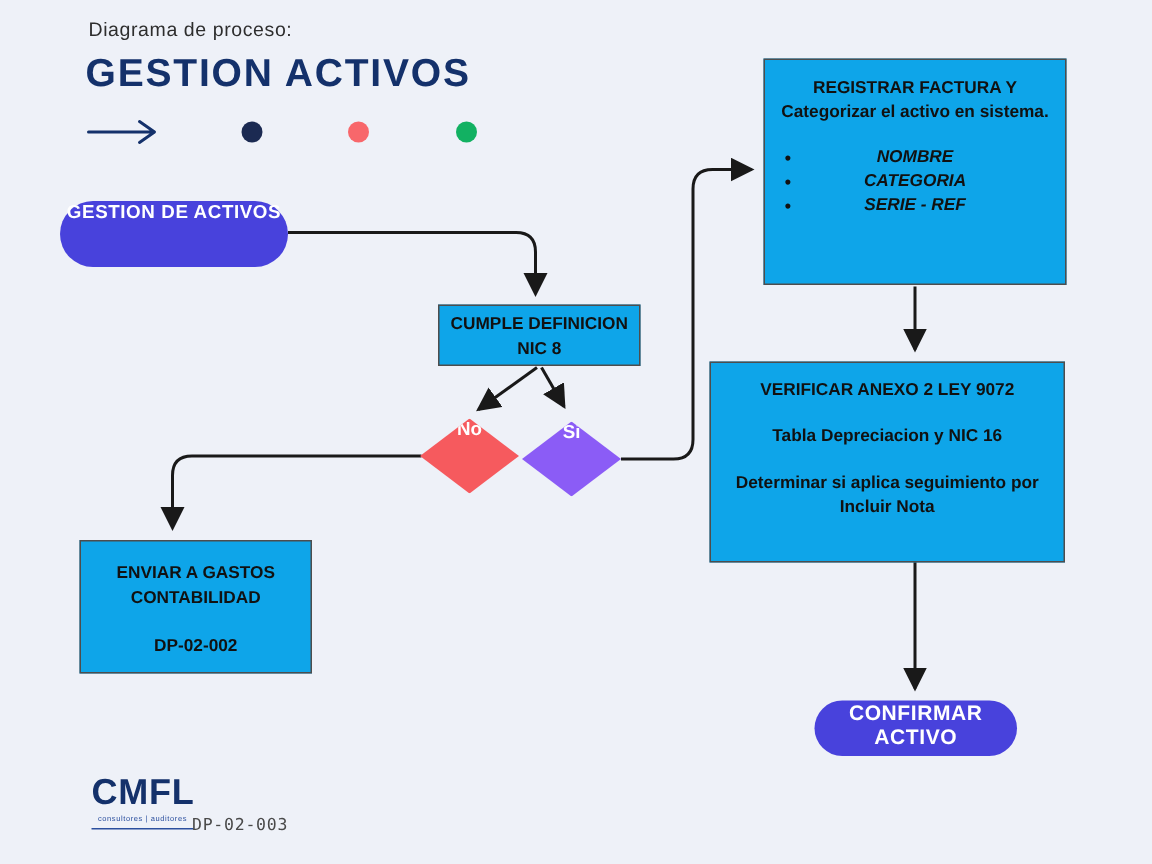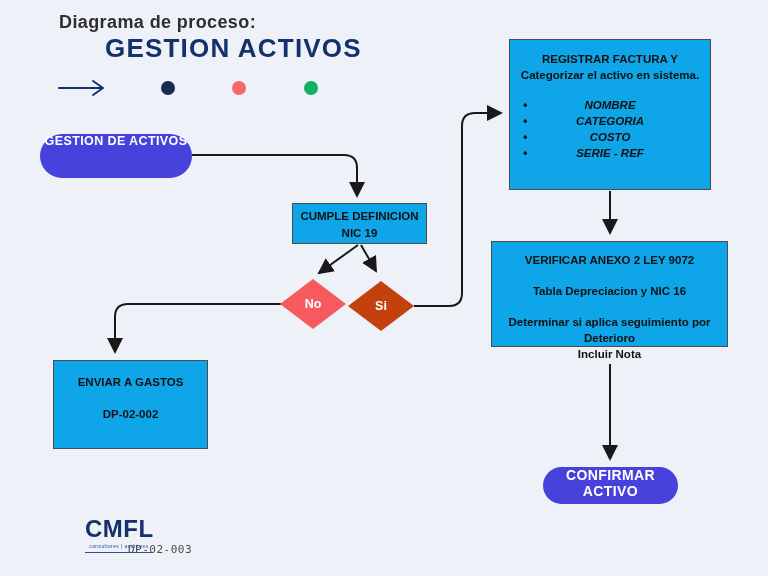--- a/index.html
+++ b/index.html
@@ -11,25 +11,25 @@
   }
   #canvas {
     position: relative;
     width: 768px;
     height: 576px;
     background: #EEF1F8;
   }
   
   .subtitle {
     position: absolute; left: 59px; top: 12px;
-    font-size: 18px; color: #2E2E2E; letter-spacing: 0.4px; font-weight: bold;
+    font-size: 13px; color: #2E2E2E; letter-spacing: 0.4px;
   }
   .title {
     position: absolute; left: 57px; top: 33px;
-    font-size: 26px; font-weight: 800; color: #14316B; letter-spacing: 1.2px; margin-left: 48px;
+    font-size: 26px; font-weight: 800; color: #14316B; letter-spacing: 1.2px;
   }
   .header-arrow { position: absolute; left: 58px; top: 79px; }
   .dot {
     position: absolute; top: 81px; width: 14px; height: 14px; border-radius: 50%;
   }
   .dot-navy { left: 161px; background: #1B2A52; }
   .dot-red { left: 232px; background: #F8676B; }
   .dot-green { left: 304px; background: #12B162; }
 
   
@@ -55,44 +55,44 @@
     background: #0ea5e9;
     border: 1.5px solid #4D4D4D;
     color: #111111;
     font-weight: bold;
     font-size: 11.5px;
     line-height: 16px;
     text-align: center;
   }
   .box-cumple { left: 292px; top: 203px; width: 135px; height: 41px; padding-top: 4px; line-height: 17px; text-align: center; }
   .box-registrar { left: 509px; top: 39px; width: 202px; height: 151px; padding-top: 11px; }
-  .box-verificar { left: 491px; top: 241px; width: 237px; height: 106px; padding-top: 10px; }
+  .box-verificar { left: 473px; top: 241px; width: 237px; height: 134px; padding-top: 10px; }
   .box-enviar { left: 53px; top: 360px; width: 155px; height: 89px; padding-top: 13px; line-height: 17px; }
   .gap14 { height: 14px; }
   .gap15 { height: 15px; }
   .bullet-row { position: relative; line-height: 16px; font-style: italic; }
   .bullet-row::before {
     content: "•";
     position: absolute; left: 13px; top: 0;
     font-size: 12px;
   }
   .diamond {
     position: absolute; width: 66px; height: 50px;
-    display: flex; align-items: center; justify-content: center;
+    display: flex; justify-content: center;
     color: #FFFFFF; font-weight: bold; font-size: 12.5px;
     clip-path: polygon(50% 0, 100% 50%, 50% 100%, 0 50%);
   }
   .diamond-no { left: 280px; top: 279px; background: #F65A5E; }
-  .diamond-si { left: 348px; top: 281px; background: #c2410c; }
+  .diamond-si { left: 348px; top: 281px; background: #8b5cf6; }
 
   
   .wires { position: absolute; left: 0; top: 0; pointer-events: none; }
 
   
-  .logo-wrap { position: absolute; left: 61px; top: 516px; width: 68px; text-align: center; margin-left: 24px; }
+  .logo-wrap { position: absolute; left: 61px; top: 516px; width: 68px; text-align: center; }
   .logo-text {
     font-size: 24px; font-weight: 800; color: #14316B; letter-spacing: 0.5px; line-height: 26px;
   }
   .logo-tagline {
     margin-top: 1px;
     font-size: 5px; color: #2B4F9E; letter-spacing: 0.4px;
     border-bottom: 1.5px solid #2B4F9E; padding-bottom: 3px;
   }
   .doc-code {
     position: absolute; left: 128px; top: 543px;
@@ -128,52 +128,51 @@
     <path d="M 610 191 V 233" stroke="#191919" stroke-width="2" fill="none" marker-end="url(#ah)"></path>
     <path d="M 610 364 V 459" stroke="#191919" stroke-width="2" fill="none" marker-end="url(#ah)"></path>
   </svg>
 
   <div class="pill pill-start">
     <span>GESTION DE ACTIVOS</span>
   </div>
 
   <div class="box box-cumple">
     <div>CUMPLE DEFINICION</div>
-    <div>NIC 19</div>
+    <div>NIC 8</div>
   </div>
 
   <div class="diamond diamond-no">
     <span>No</span>
   </div>
   <div class="diamond diamond-si">
     <span>Si</span>
   </div>
 
   <div class="box box-registrar">
     <div>REGISTRAR FACTURA Y</div>
     <div>Categorizar el activo en sistema.</div>
     <div class="gap14"></div>
     <div class="bullet-row">NOMBRE</div>
     <div class="bullet-row">CATEGORIA</div>
-    <div class="bullet-row">COSTO</div>
     <div class="bullet-row">SERIE - REF</div>
   </div>
 
   <div class="box box-verificar">
     <div>VERIFICAR ANEXO 2 LEY 9072</div>
     <div class="gap15"></div>
     <div>Tabla Depreciacion y NIC 16</div>
     <div class="gap15"></div>
     <div>Determinar si aplica seguimiento por</div>
-    <div>Deterioro</div>
     <div>Incluir Nota</div>
   </div>
 
   <div class="box box-enviar">
     <div>ENVIAR A GASTOS</div>
+    <div>CONTABILIDAD</div>
     <div class="gap15"></div>
     <div>DP-02-002</div>
   </div>
 
   <div class="pill pill-confirm">
     <span>CONFIRMAR ACTIVO</span>
   </div>
 
   <div class="logo-wrap">
     <div class="logo-text">CMFL</div>

